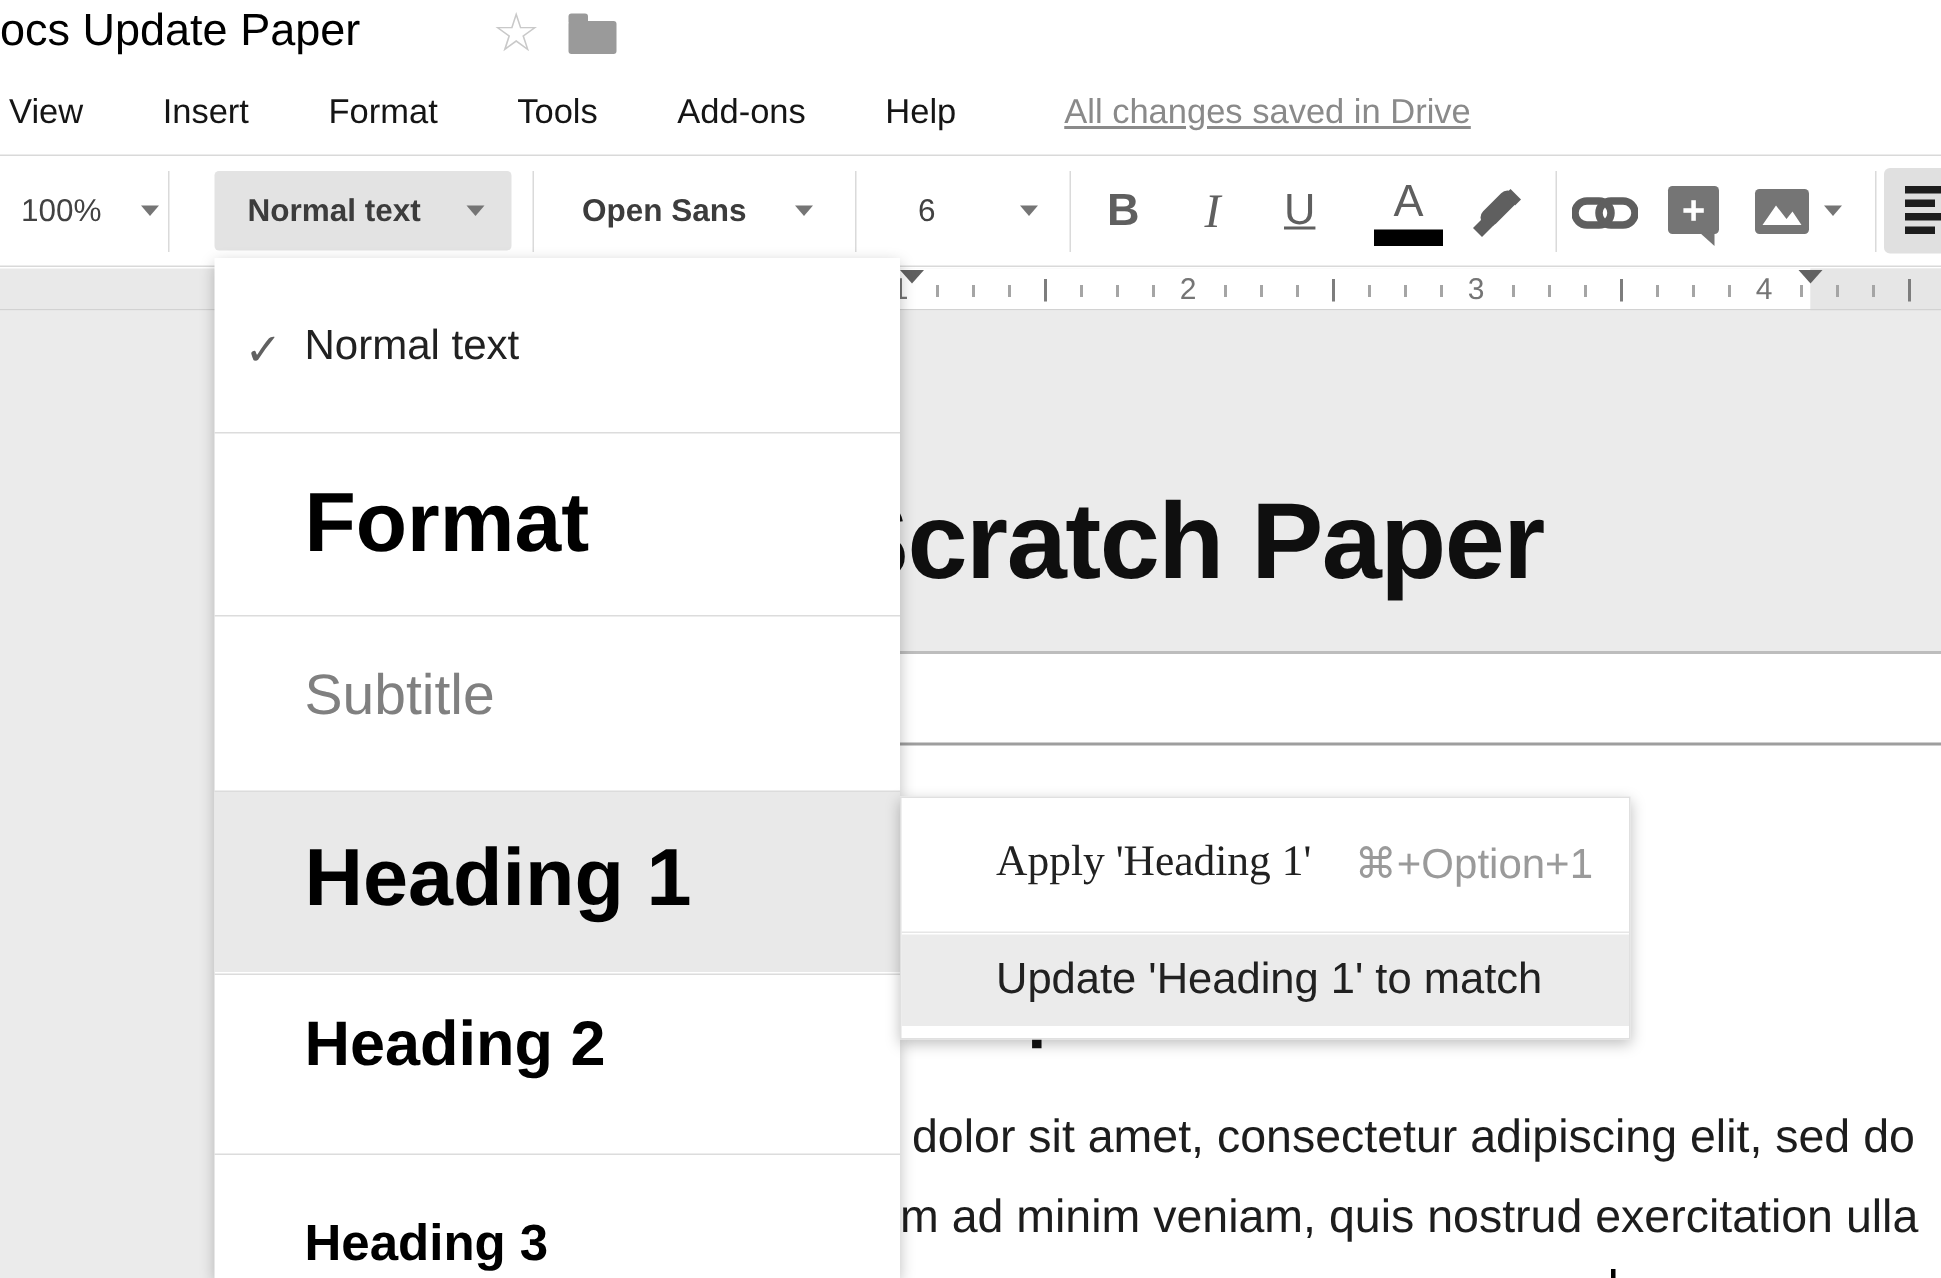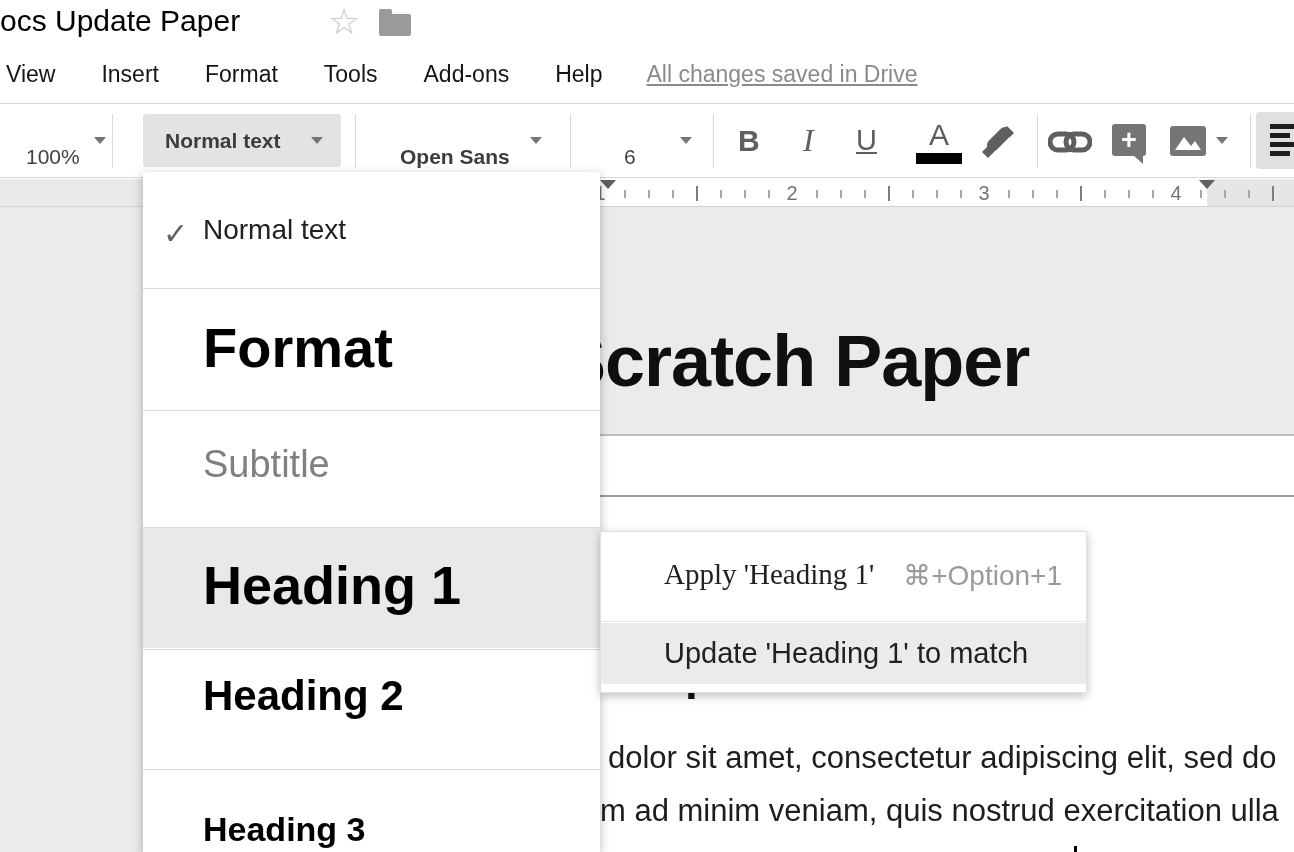--- a/index.html
+++ b/index.html
@@ -9,33 +9,33 @@
   
   #topbar { position:absolute; left:0; top:0; width:1294px; height:50px; background:#fff; }
   #doc-title { position:absolute; left:0; top:4px; font-size:30px; color:#000; white-space:nowrap; }
   #star { position:absolute; left:328px; top:2px; font-size:36px; color:#c9c9c9; line-height:40px; }
   #folder { position:absolute; left:379px; top:14px; width:32px; height:22px; background:#9a9a9a; border-radius:2px; }
   #folder:before { content:""; position:absolute; left:0; top:-5px; width:13px; height:6px;
                    background:#9a9a9a; border-radius:2px 2px 0 0; }
 
   
   #menubar { position:absolute; left:0; top:52px; width:1294px; height:44px;
-             display:flex; align-items:center; font-size:23px; color:#151515; }
-  .menu-item { margin-left:46px; cursor:default; }
+             display:flex; align-items:center; font-size:23px; color:#151515;gap:28px; }
+  .menu-item { margin-left:25px; cursor:default; }
   .menu-item:first-child { margin-left:6px; }
   #save-status { margin-left:44px; font-size:23px; color:#8a8a8a; text-decoration:underline; }
 
   
   #toolbar { position:absolute; left:0; top:103px; width:1294px; height:75px;
              background:#fff; border-top:1px solid #d9d9d9; border-bottom:1px solid #d9d9d9; }
   .tsep { position:absolute; top:10px; width:1px; height:54px; background:#dadada; }
   .caret { position:absolute; width:0; height:0; border-left:6px solid transparent;
            border-right:6px solid transparent; border-top:7px solid #757575; }
-  .tool-label { position:absolute; top:16px; height:73px; display:flex; align-items:center;
-                font-size:21px; color:#424242;margin-left:12px; }
+  .tool-label { position:absolute; top:0; height:73px; display:flex; align-items:center;
+                font-size:21px; color:#424242; }
   .tool-label.strong { font-weight:700; color:#3c3c3c; }
   #btn-style { position:absolute; left:143px; top:10px; width:198px; height:53px;
                background:#e3e3e3; border-radius:3px; }
   #btn-style .lbl { position:absolute; left:22px; top:0; height:53px; display:flex; align-items:center;
                     font-size:21px; font-weight:700; color:#3c3c3c; }
   .fmt { position:absolute; top:0; height:73px; display:flex; align-items:center;
          font-size:30px; color:#5f5f5f; }
   #fmt-bold { left:738px; font-weight:700; }
   #fmt-italic { left:803px; font-family:"Liberation Serif","DejaVu Serif",serif; font-style:italic; font-size:32px; }
   #fmt-underline { left:856px; text-decoration:underline; font-size:29px; }

